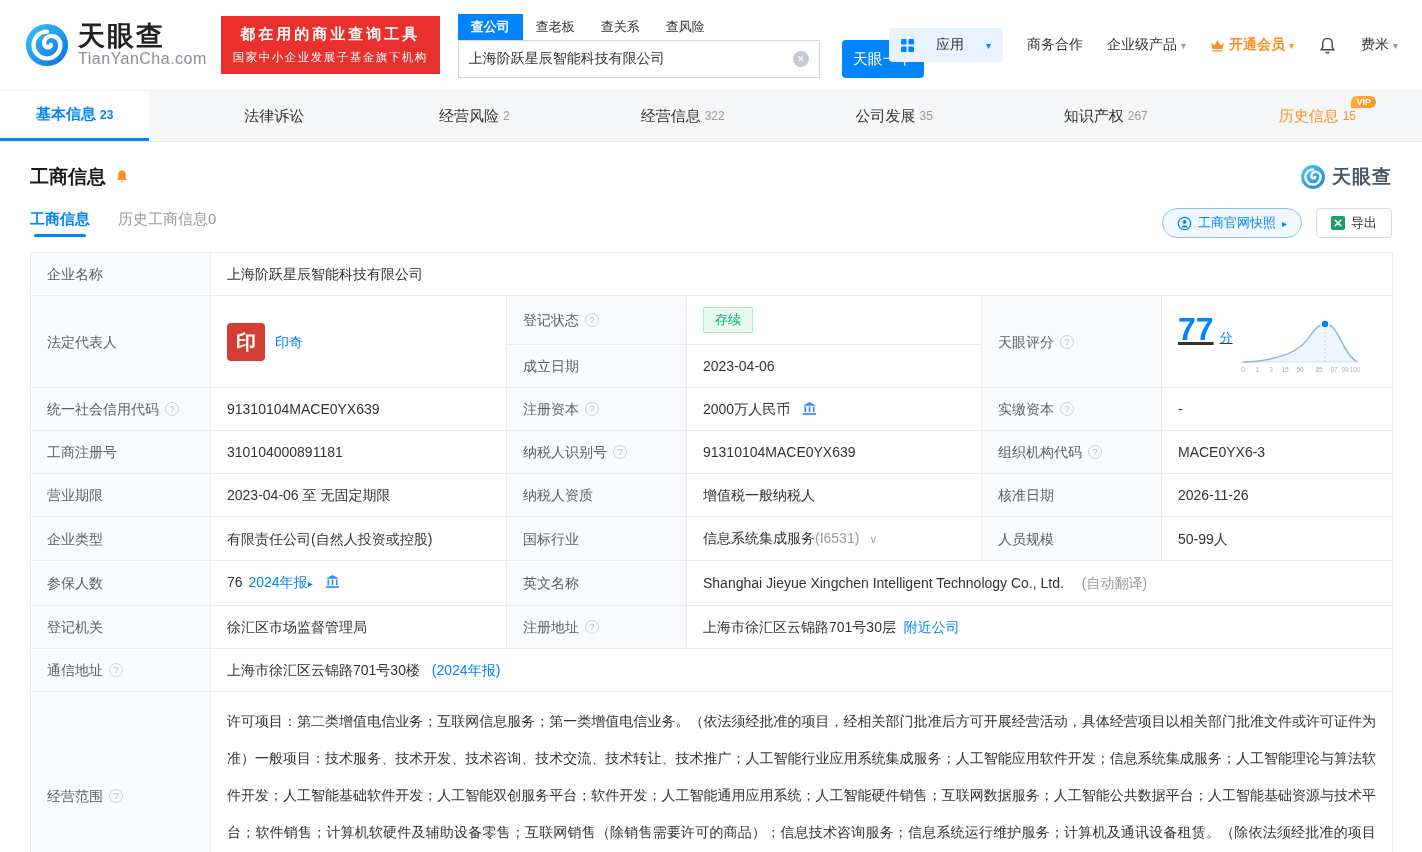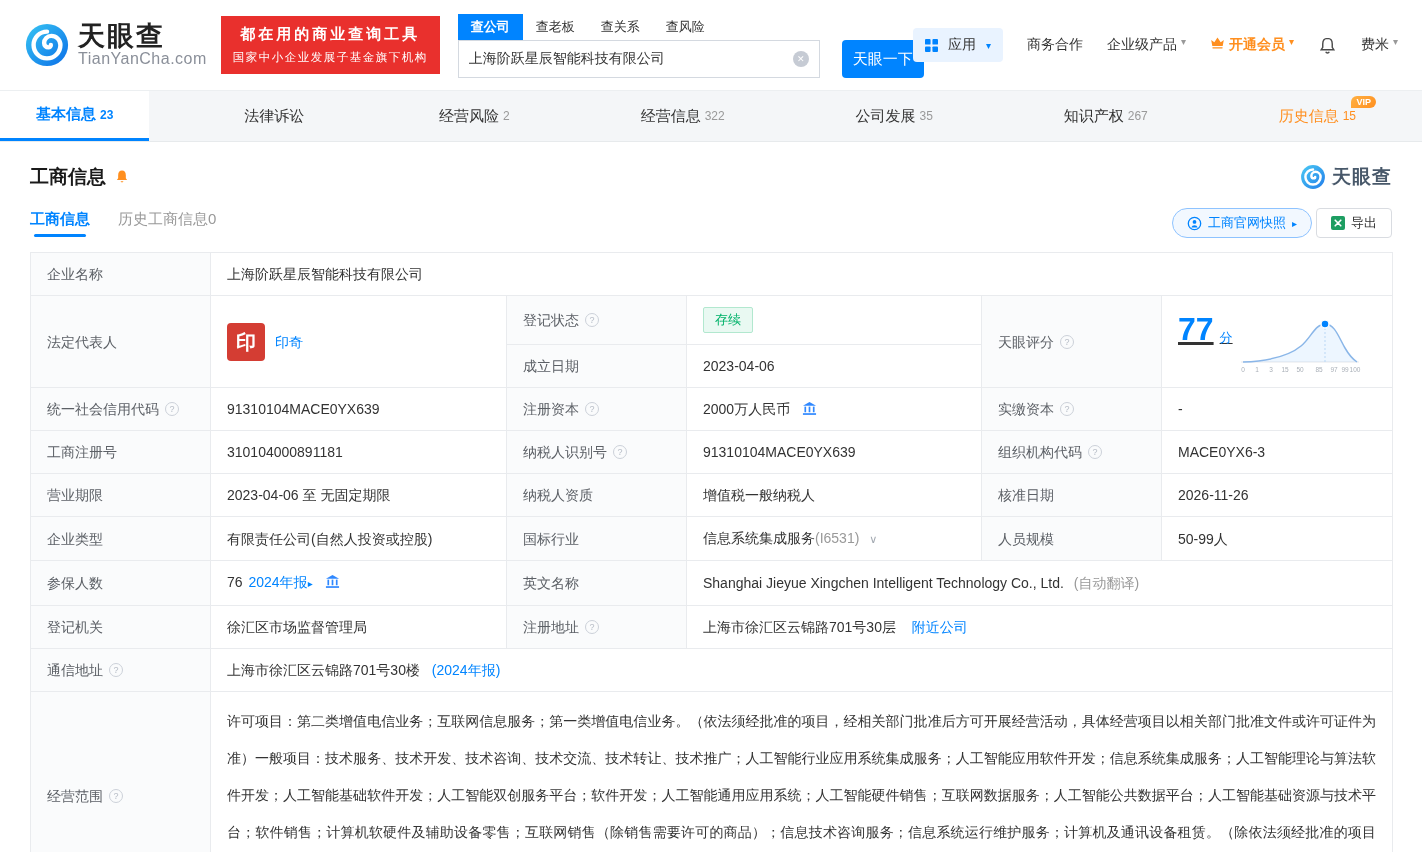--- a/index.html
+++ b/index.html
@@ -21,22 +21,22 @@
   .search-area { margin-left: 18px; padding-top: 2px; }
   .search-tabs { display: flex; font-size: 13px; }
   .search-tab { padding: 4px 13px; color: #333; cursor: pointer; }
   .search-tab.active { background: #0084ff; color: #fff; font-weight: 700; }
   .search-row { display: flex; align-items: center; }
   .search-box { display: flex; align-items: center; width: 362px; height: 38px; border: 1px solid #d4d9e0; padding: 0 10px; background: #fff; }
   .search-box input { flex: 1; border: none; outline: none; font-size: 14px; color: #333; font-family: inherit; }
   .clear-icon { width: 16px; height: 16px; border-radius: 50%; background: #c6cbd4; color: #fff; font-size: 9px; display: flex; align-items: center; justify-content: center; cursor: pointer; }
   .search-btn { margin-left: 22px; width: 82px; height: 38px; background: #0084ff; color: #fff; border: none; border-radius: 4px; font-size: 15px; cursor: pointer; font-family: inherit; }
   .header-menu { position: absolute; right: 24px; top: 0; height: 90px; display: flex; align-items: center; gap: 24px; font-size: 14px; }
-  .apps-btn { background: #e9f3ff; border-radius: 4px; padding: 8px 12px; display: flex; align-items: center; gap: 10px; cursor: pointer; color: #333; }
-  .menu-item { color: #333; cursor: pointer; display: flex; gap: 4px; }
+  .apps-btn { background: #e9f3ff; border-radius: 4px; padding: 8px 12px; display: flex; align-items: center; gap: 22px; cursor: pointer; color: #333; }
+  .menu-item { color: #333; cursor: pointer; display: flex; align-items: center; gap: 4px; }
   .menu-item.vip { color: #ff8f1f; font-weight: 600; }
   .caret { font-size: 10px; color: #999; }
   .apps-btn .caret, .menu-item.vip .caret { color: inherit; }
   .bell-btn { display: flex; align-items: center; cursor: pointer; }
 
   
   .nav-tabs { height: 52px; background: #f4f6f8; border-top: 1px solid #eceff1; border-bottom: 1px solid #e7eaec; display: flex; justify-content: space-between; padding-right: 30px; }
   .nav-tab { display: flex; align-items: center; padding: 0 36px; font-size: 15px; color: #333; cursor: pointer; position: relative; }
   .nav-tab .count { font-size: 12px; color: #999; margin-left: 4px; }
   .nav-tab.active { background: #fff; color: #0084ff; font-weight: 700; border-bottom: 3px solid #0084ff; }
@@ -51,21 +51,21 @@
   .section-title { font-size: 19px; font-weight: 700; color: #1a1a1a; }
   .watermark { display: flex; align-items: center; gap: 6px; opacity: 0.9; }
   .watermark-text { font-size: 19px; font-weight: 700; color: #35475a; letter-spacing: 1px; }
 
   
   .subtab-row { margin: 18px 30px 0; display: flex; justify-content: space-between; align-items: center; }
   .subtabs { display: flex; gap: 28px; font-size: 15px; }
   .subtab { color: #999; cursor: pointer; position: relative; padding-bottom: 8px; }
   .subtab.active { color: #0084ff; font-weight: 700; }
   .subtab.active::after { content: ""; position: absolute; left: 4px; right: 4px; bottom: 0; height: 3px; background: #0084ff; border-radius: 2px; }
-  .actions { display: flex; align-items: center; gap: 4px; }
+  .actions { display: flex; align-items: center; gap: 14px; }
   .btn-snapshot { display: inline-flex; align-items: center; gap: 6px; height: 30px; padding: 0 14px; border-radius: 16px; border: 1px solid #8ec3ff; background: #f2f8ff; color: #0084ff; font-size: 13px; cursor: pointer; font-family: inherit; }
   .btn-export { display: inline-flex; align-items: center; gap: 6px; height: 30px; padding: 0 14px; border-radius: 4px; border: 1px solid #d9dce1; background: #fff; color: #333; font-size: 13px; cursor: pointer; font-family: inherit; }
 
   
   table.info { margin: 14px 30px 0; border-collapse: collapse; width: 1362px; table-layout: fixed; font-size: 14px; }
   .info td { border: 1px solid #e9ebee; padding: 11px 16px; vertical-align: middle; color: #333; line-height: 20px; }
   .info td.lbl { color: #5c6066; background: #fafbfc; }
   .lbl-in { display: inline-flex; align-items: center; }
   .help { display: inline-flex; width: 14px; height: 14px; border: 1px solid #ccd1d9; border-radius: 50%; color: #b6bcc6; font-size: 9px; align-items: center; justify-content: center; margin-left: 6px; cursor: pointer; flex: none; }
   .lk { color: #0084ff; cursor: pointer; }
@@ -401,36 +401,36 @@
               <rect x="7.1" y="6" width="1.8" height="6"></rect>
               <rect x="11.6" y="6" width="1.8" height="6"></rect>
               <rect x="1" y="13" width="14" height="1.8"></rect>
           </svg>
         </td>
         <td class="lbl"><span class="lbl-in">
               <span>英文名称</span>
             </span></td>
         <td colspan="3">
           <span>Shanghai Jieyue Xingchen Intelligent Technology Co., Ltd.</span>
-          <span class="note" style="margin-left:6px">(自动翻译)</span>
+          <span class="note" style="margin-left:14px">(自动翻译)</span>
         </td>
       </tr>
 
       <tr>
         <td class="lbl"><span class="lbl-in">
               <span>登记机关</span>
             </span></td>
         <td>徐汇区市场监督管理局</td>
         <td class="lbl"><span class="lbl-in">
               <span>注册地址</span>
               <span class="help">?</span>
             </span></td>
         <td colspan="3">
           <span>上海市徐汇区云锦路701号30层</span>
-          <span class="lk" style="margin-left:12px">附近公司</span>
+          <span class="lk" style="margin-left:4px">附近公司</span>
         </td>
       </tr>
 
       <tr>
         <td class="lbl"><span class="lbl-in">
               <span>通信地址</span>
               <span class="help">?</span>
             </span></td>
         <td colspan="5">
           <span>上海市徐汇区云锦路701号30楼</span>

